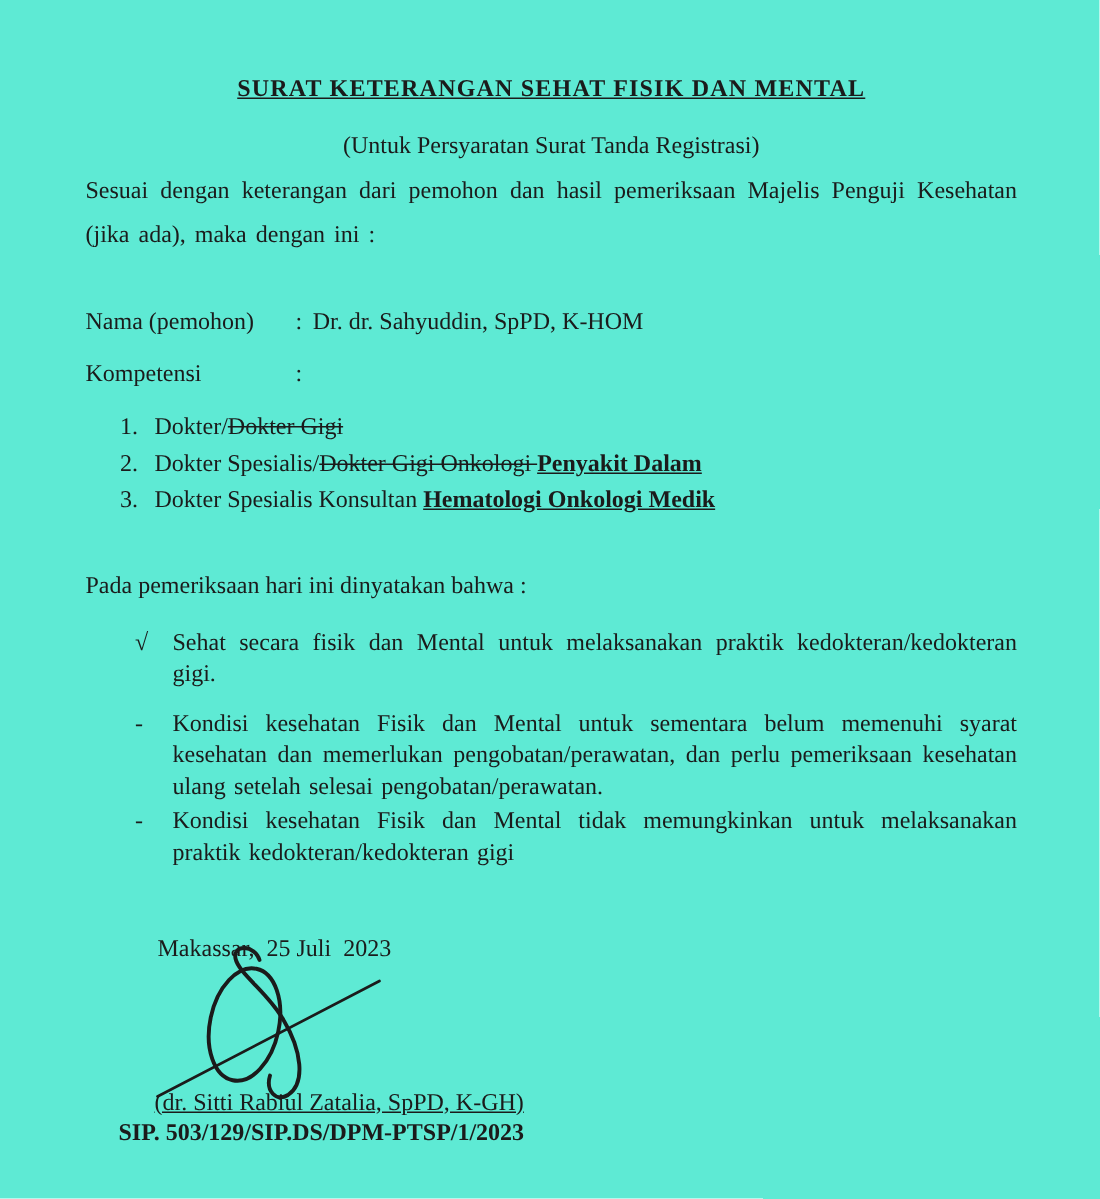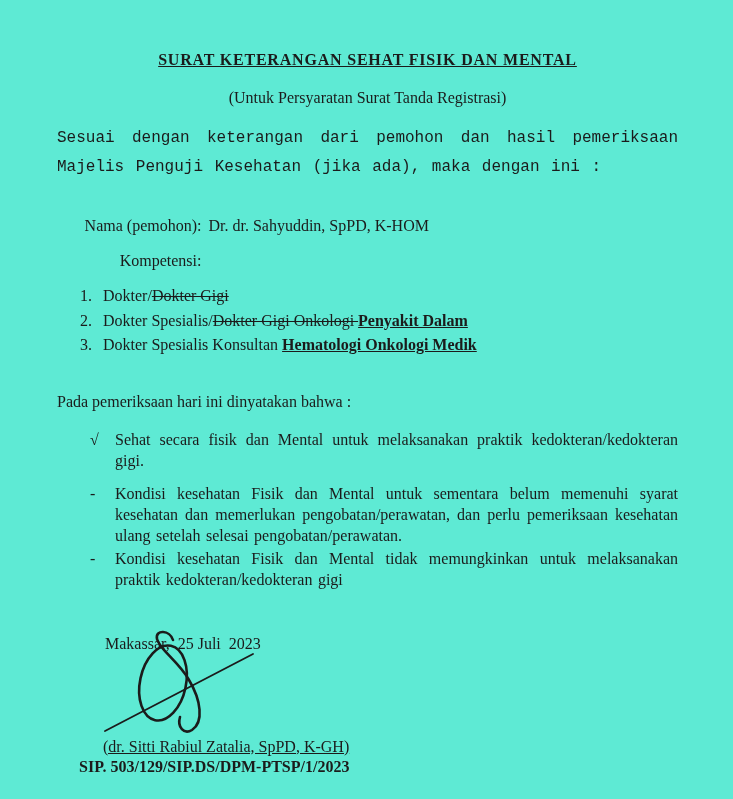--- a/index.html
+++ b/index.html
@@ -22,29 +22,28 @@
     letter-spacing: 0.8px;
     text-decoration: underline;
     line-height: 19px;
   }
   .doc-subtitle {
     text-align: center;
     margin-top: 19px;
     line-height: 19px;
   }
   .intro {
-    margin-top: 17px;
+    margin-top: 6px;
     line-height: 29px;
     text-align: justify;
     word-spacing: 2px;
-    font-family: Liberation Mono, monospace;
   }
   .field-row { margin-top: 33px; line-height: 21px; }
   .field-row.second { margin-top: 14px; }
-  .f-label { display: inline-block; width: 140px; text-align: right; }
+  .f-label { display: inline-block; width: 140px; }
   .f-colon { margin-right: 7px; }
   .comp-list { margin-top: 13px; }
   .comp-item { display: flex; line-height: 24.5px; }
   .comp-num { flex: none; margin-left: 23px; width: 23px; }
   .comp-text .struck { text-decoration: line-through; }
   .comp-text .added { font-weight: bold; text-decoration: underline; }
   .stmt-heading { margin-top: 33px; line-height: 21px; }
   .stmt { display: flex; line-height: 21px; }
   .stmt-first  { margin-top: 17px; }
   .stmt-second { margin-top: 12px; }

